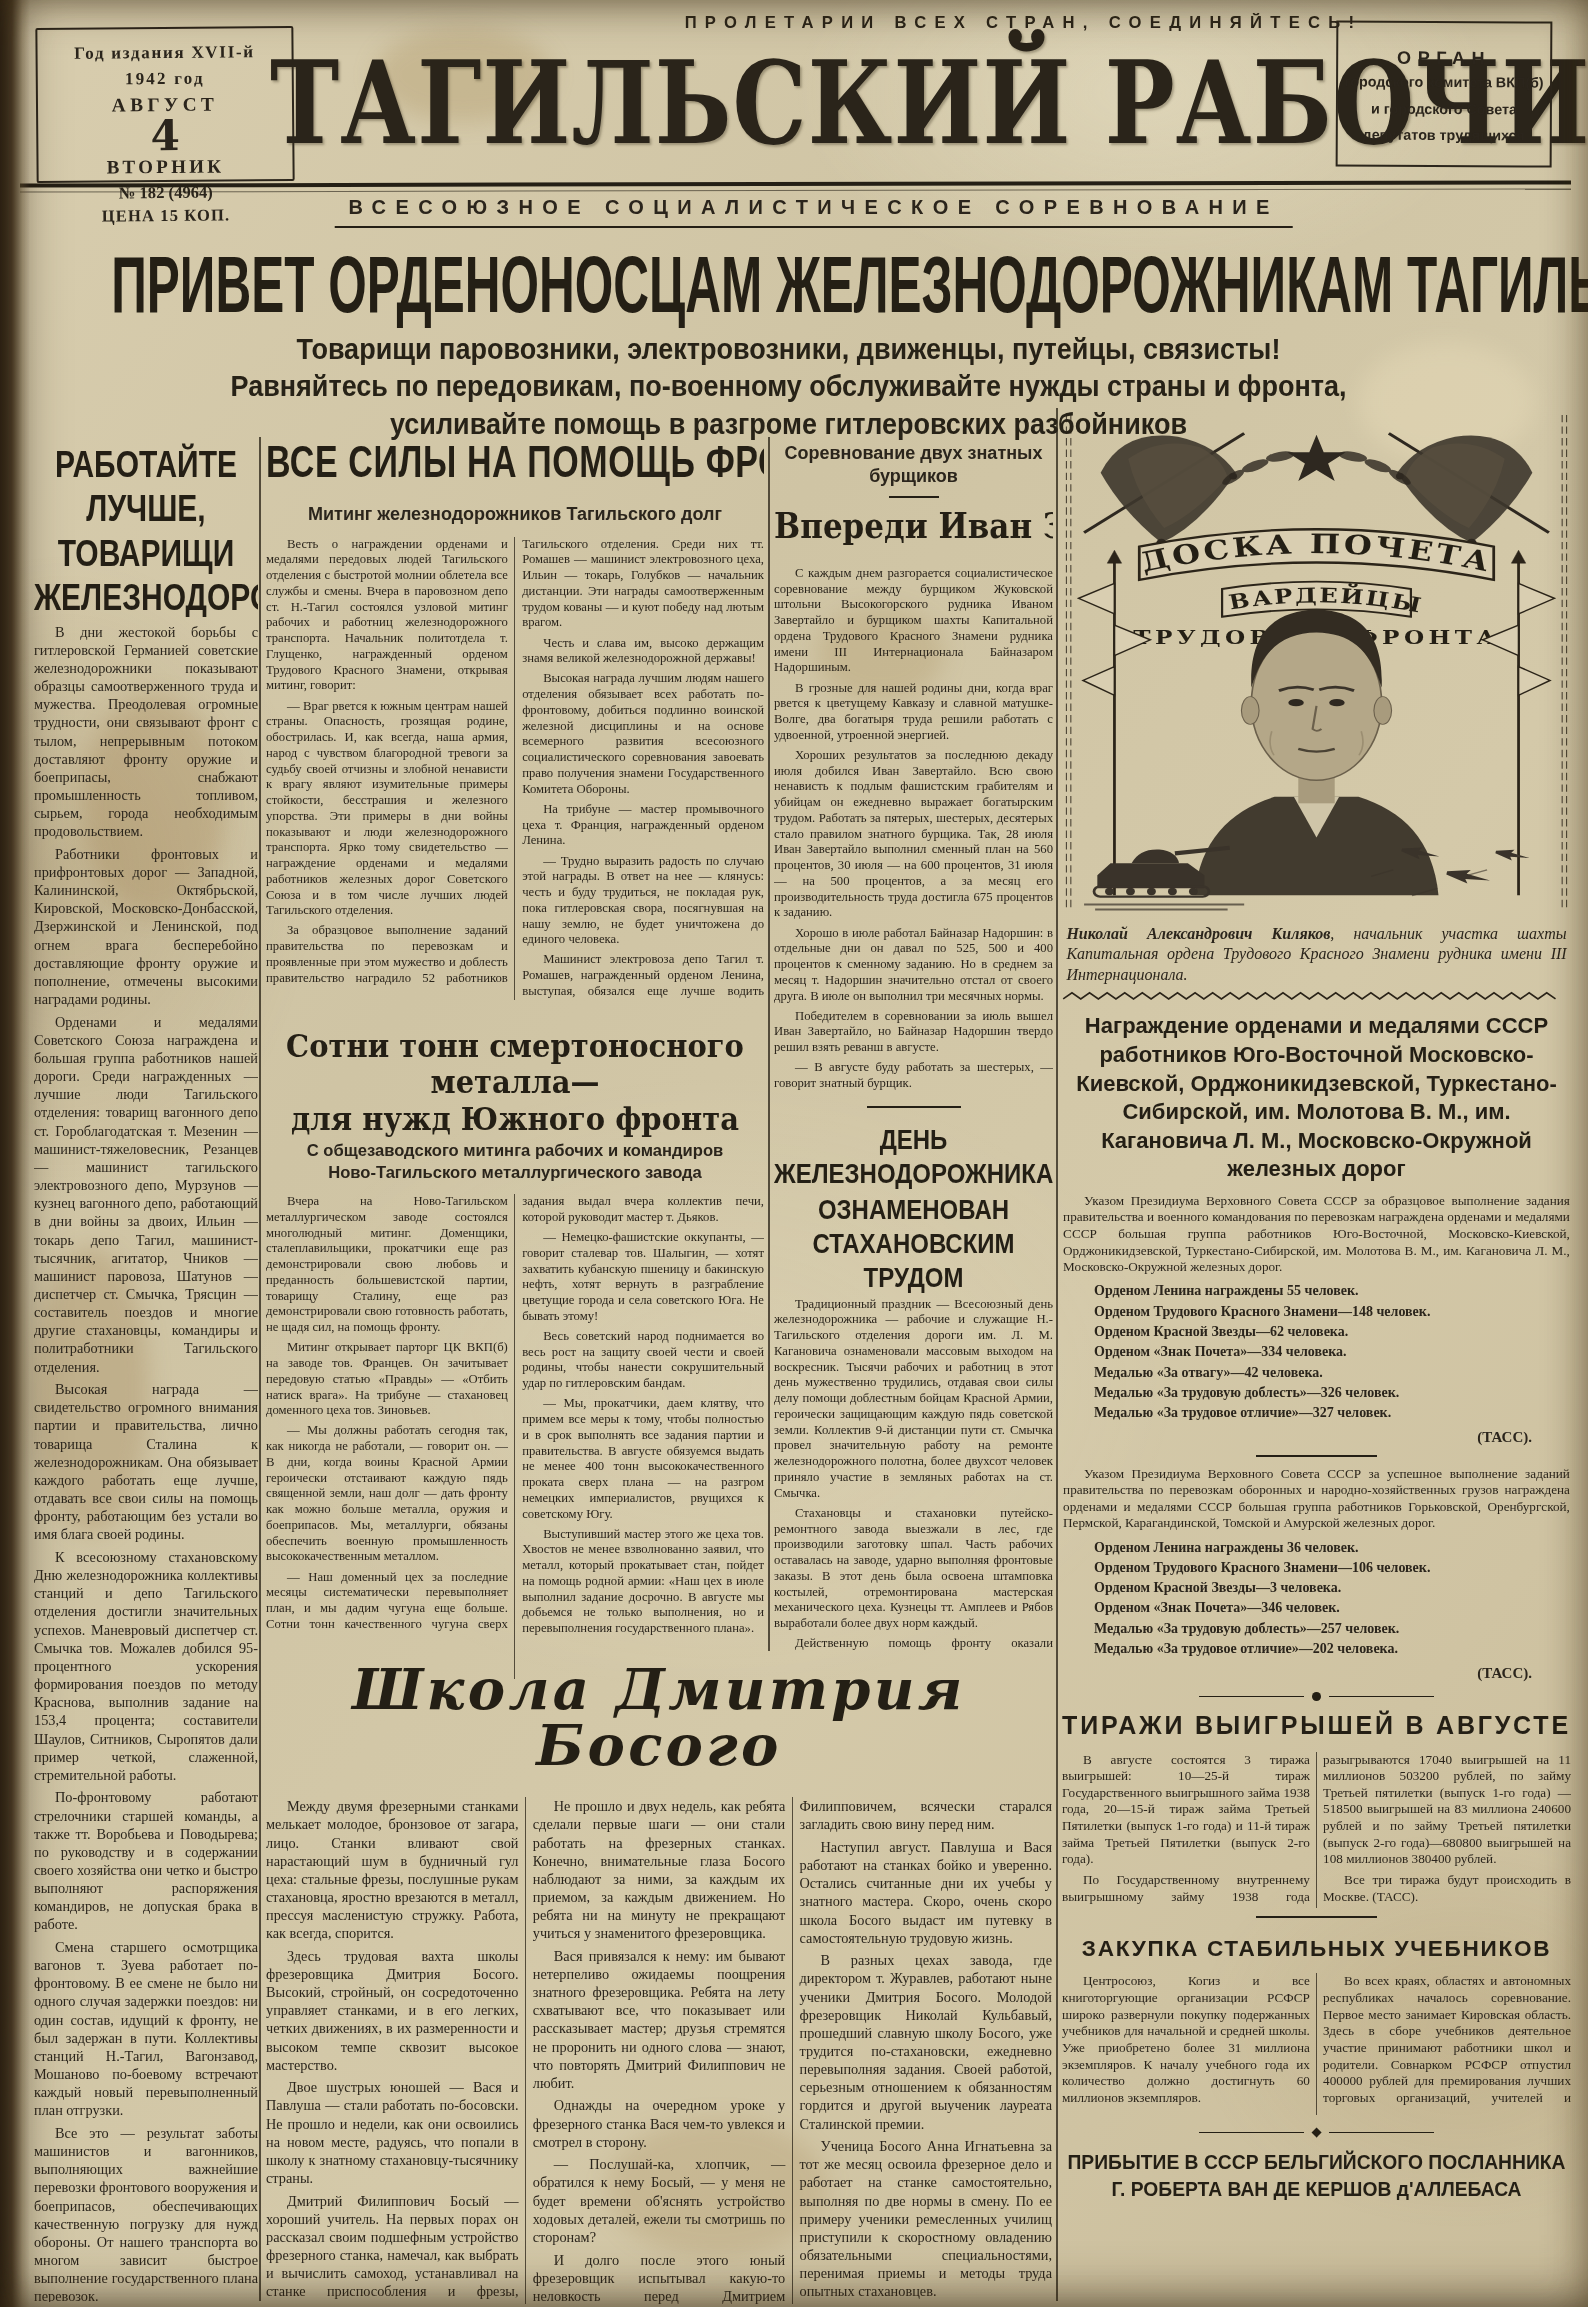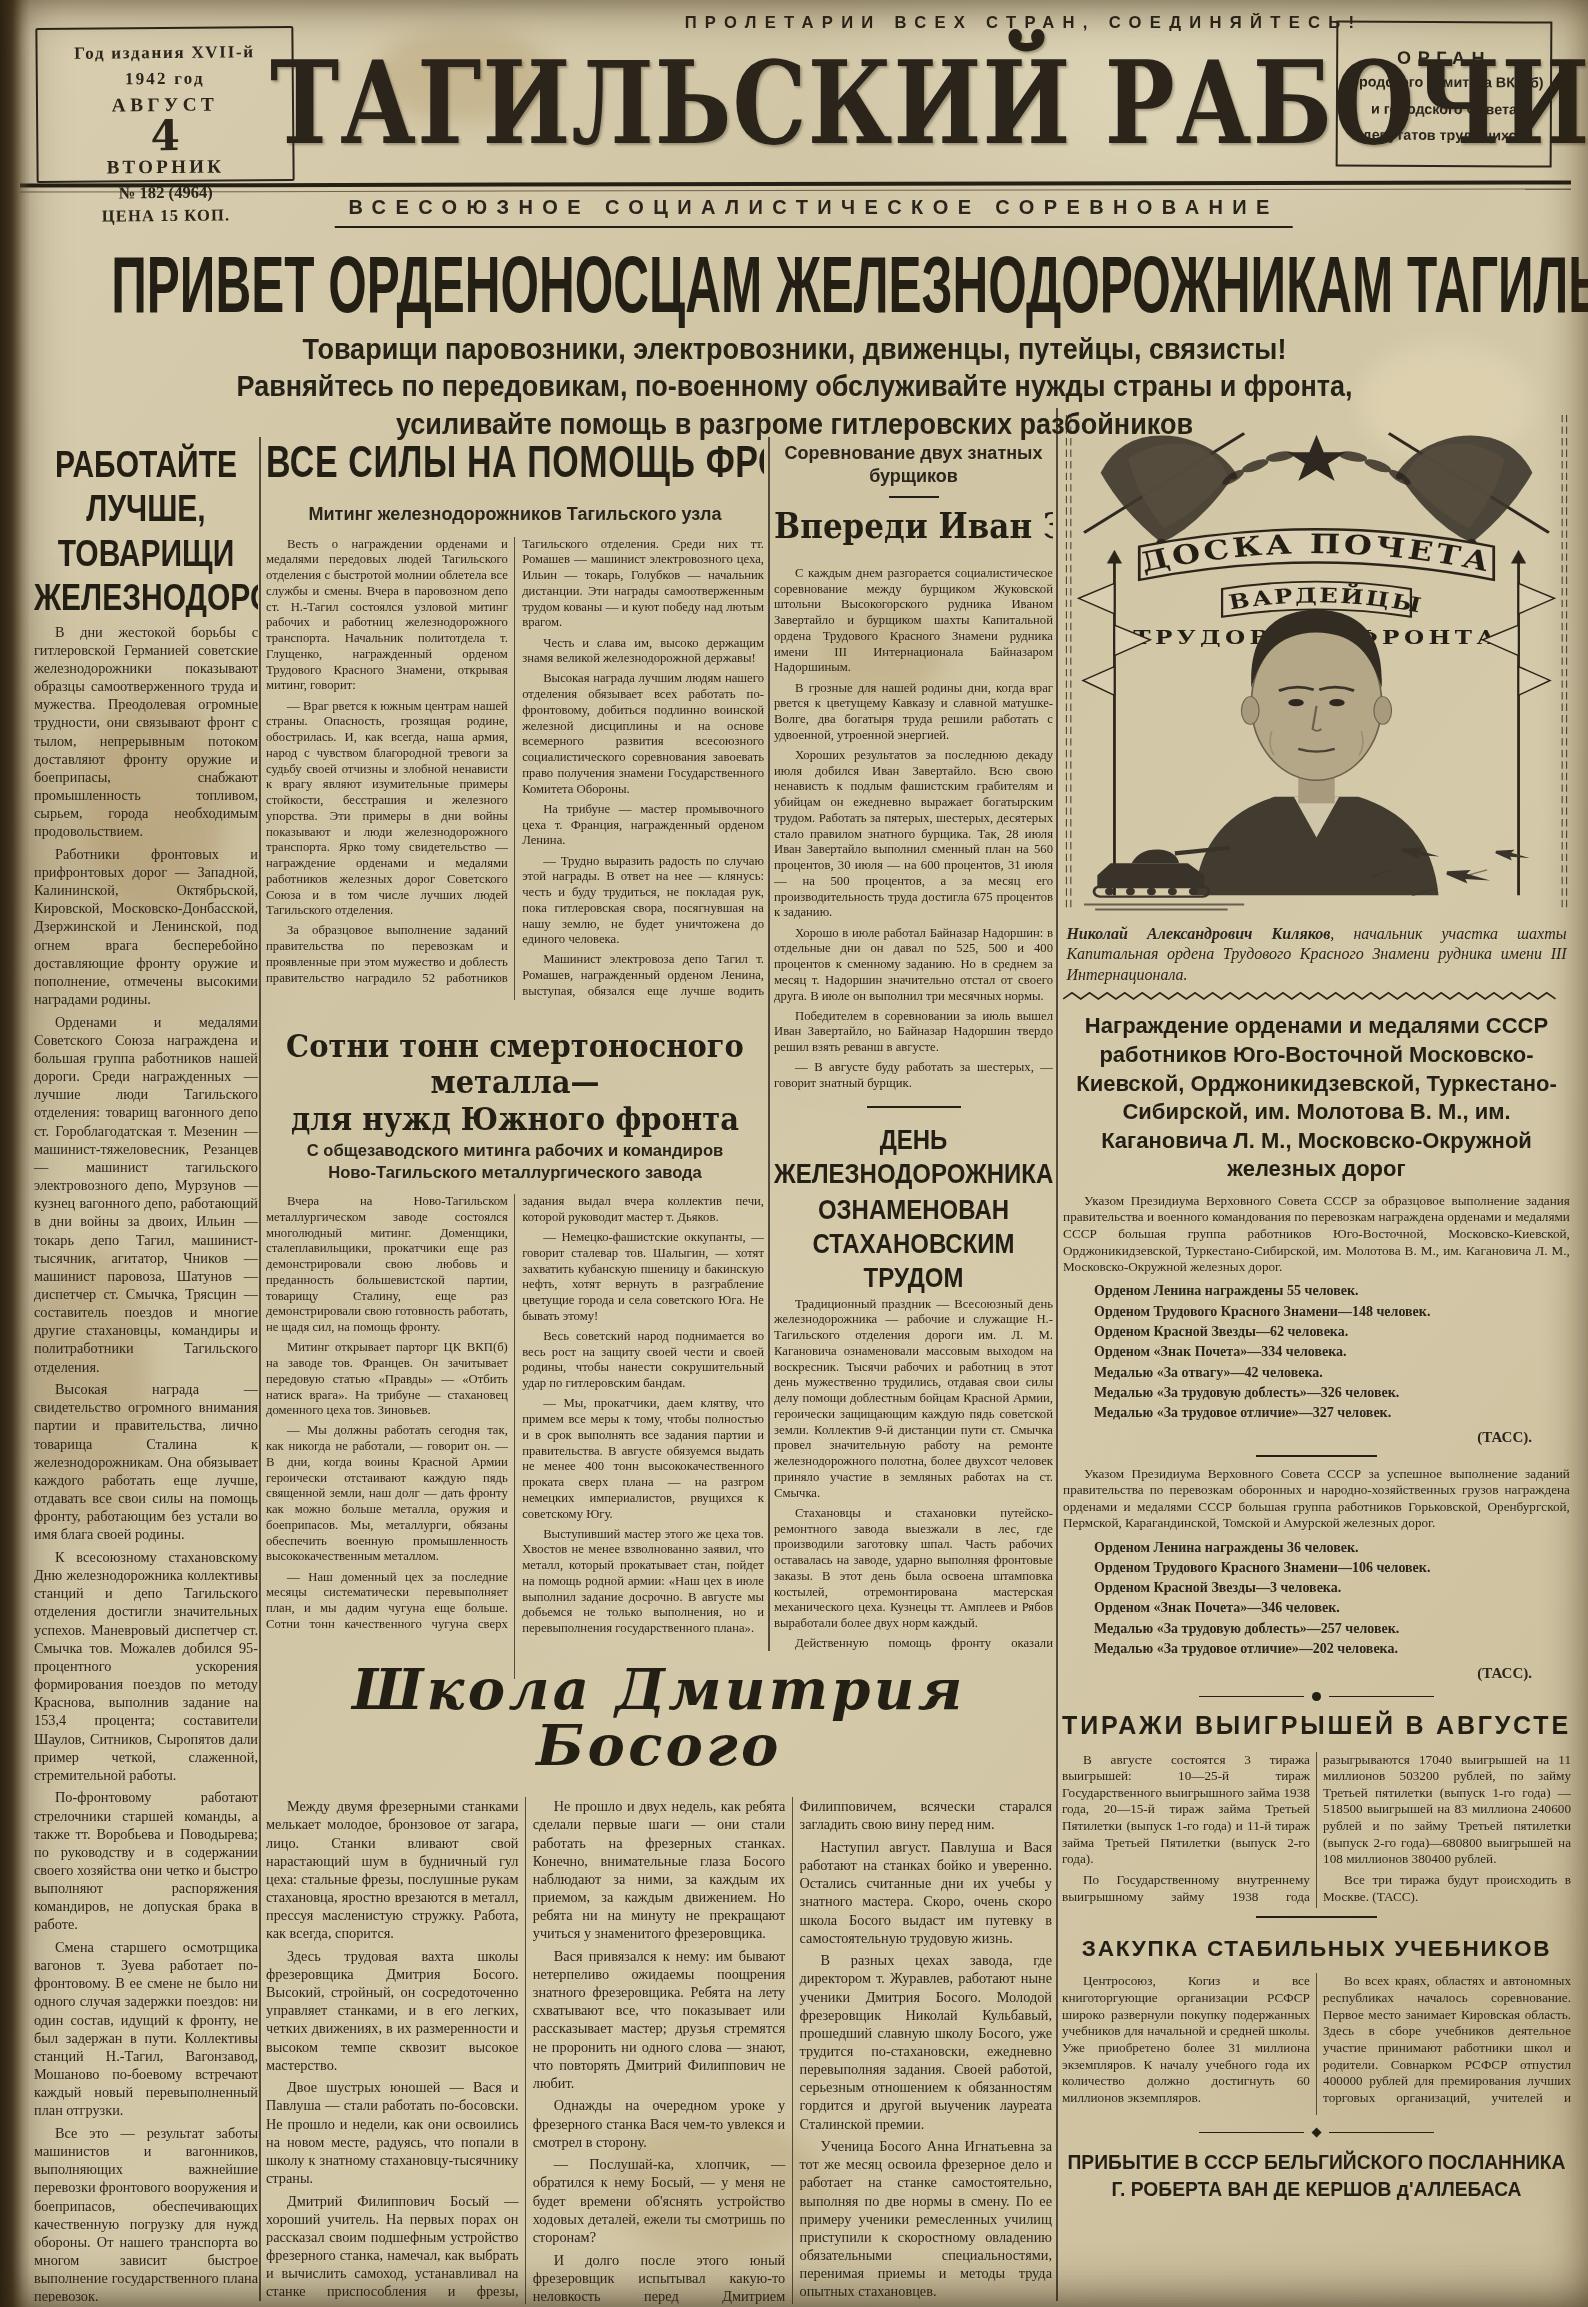--- a/index.html
+++ b/index.html
@@ -44,21 +44,21 @@
   .organ-box .o2{font:bold 14.3px/1.85 "Liberation Sans",sans-serif;}
   .mast-rule{position:absolute;left:20px;top:182px;width:1551px;border-top:4.4px solid #241f15;transform:rotate(-.12deg);z-index:5;}
   .mast-rule2{position:absolute;left:20px;top:190px;width:1551px;border-top:1.1px solid rgba(36,31,21,.6);transform:rotate(-.12deg);z-index:5;}
   
   .banner{position:absolute;left:50%;top:196px;transform:translateX(-48%);z-index:5;
     font:bold 20px "Liberation Sans",sans-serif;letter-spacing:9.4px;white-space:nowrap;
     padding:0 14.3px 6.6px;border-bottom:2.8px solid #241f15;}
   .lead-hl{position:absolute;left:0;top:238px;width:1589px;text-align:center;z-index:5;white-space:nowrap;}
   .lead-hl>span{display:inline-block;font:800 55px "Liberation Sans",sans-serif;letter-spacing:0px;
     transform:scale(.9,1.45);transform-origin:center top;color:#241f15;}
-  .lead-sub{position:absolute;left:99px;top:331px;width:1391px;text-align:center;z-index:5;
+  .lead-sub{position:absolute;left:93px;top:331px;width:1391px;text-align:center;z-index:5;
     font:bold 27px/1.38 "Liberation Sans",sans-serif;color:#272217;}
   .lead-sub>div{transform:scaleY(1.08);}
   
   .vrule{position:absolute;width:1.7px;background:rgba(40,33,22,.75);z-index:4;}
   .col{position:absolute;overflow:hidden;z-index:3;}
   .p{margin:0 0 4.4px;text-align:justify;text-indent:21px;}
   .c-body{font-size:12.7px;line-height:1.24;}
   
   #col1{left:34px;top:442px;width:224px;height:1860px;font-size:14.3px;line-height:1.27;}
   .h-left{font:700 30px/1.18 "Liberation Sans",sans-serif;text-align:center;transform:scaleY(1.25);
@@ -169,21 +169,21 @@
       <p class="p">Высокая награда — свидетельство огромного внимания партии и правительства, лично товарища Сталина к железнодорожникам. Она обязывает каждого работать еще лучше, отдавать все свои силы на помощь фронту, работающим без устали во имя блага своей родины.</p>
       <p class="p">К всесоюзному стахановскому Дню железнодорожника коллективы станций и депо Тагильского отделения достигли значительных успехов. Маневровый диспетчер ст. Смычка тов. Можалев добился 95-процентного ускорения формирования поездов по методу Краснова, выполнив задание на 153,4 процента; составители Шаулов, Ситников, Сыропятов дали пример четкой, слаженной, стремительной работы.</p>
       <p class="p">По-фронтовому работают стрелочники старшей команды, а также тт. Воробьева и Поводырева; по руководству и в содержании своего хозяйства они четко и быстро выполняют распоряжения командиров, не допуская брака в работе.</p>
       <p class="p">Смена старшего осмотрщика вагонов т. Зуева работает по-фронтовому. В ее смене не было ни одного случая задержки поездов: ни один состав, идущий к фронту, не был задержан в пути. Коллективы станций Н.-Тагил, Вагонзавод, Мошаново по-боевому встречают каждый новый перевыполненный план отгрузки.</p>
       <p class="p">Все это — результат заботы машинистов и вагонников, выполняющих важнейшие перевозки фронтового вооружения и боеприпасов, обеспечивающих качественную погрузку для нужд обороны. От нашего транспорта во многом зависит быстрое выполнение государственного плана перевозок.</p>
     </div>
 </div>
 
 <div class="col" id="col23a">
   <div class="h-vse">ВСЕ СИЛЫ НА ПОМОЩЬ ФРОНТУ</div>
-  <div class="sub-vse">Митинг железнодорожников Тагильского узла</div>
+  <div class="sub-vse">Митинг железнодорожников Тагильского долг</div>
   <div class="twocol c-body" id="vse-body">
 
   <p class="p">Весть о награждении орденами и медалями передовых людей Тагильского отделения с быстротой молнии облетела все службы и смены. Вчера в паровозном депо ст. Н.-Тагил состоялся узловой митинг рабочих и работниц железнодорожного транспорта. Начальник политотдела т. Глущенко, награжденный орденом Трудового Красного Знамени, открывая митинг, говорит:</p>
       <p class="p">— Враг рвется к южным центрам нашей страны. Опасность, грозящая родине, обострилась. И, как всегда, наша армия, народ с чувством благородной тревоги за судьбу своей отчизны и злобной ненависти к врагу являют изумительные примеры стойкости, бесстрашия и железного упорства. Эти примеры в дни войны показывают и люди железнодорожного транспорта. Ярко тому свидетельство — награждение орденами и медалями работников железных дорог Советского Союза и в том числе лучших людей Тагильского отделения.</p>
       <p class="p">За образцовое выполнение заданий правительства по перевозкам и проявленные при этом мужество и доблесть правительство наградило 52 работников Тагильского отделения. Среди них тт. Ромашев — машинист электровозного цеха, Ильин — токарь, Голубков — начальник дистанции. Эти награды самоотверженным трудом кованы — и куют победу над лютым врагом.</p>
       <p class="p">Честь и слава им, высоко держащим знамя великой железнодорожной державы!</p>
       <p class="p">Высокая награда лучшим людям нашего отделения обязывает всех работать по-фронтовому, добиться подлинно воинской железной дисциплины и на основе всемерного развития всесоюзного социалистического соревнования завоевать право получения знамени Государственного Комитета Обороны.</p>
       <p class="p">На трибуне — мастер промывочного цеха т. Франция, награжденный орденом Ленина.</p>
       <p class="p">— Трудно выразить радость по случаю этой награды. В ответ на нее — клянусь: честь и буду трудиться, не покладая рук, пока гитлеровская свора, посягнувшая на нашу землю, не будет уничтожена до единого человека.</p>
       <p class="p">Машинист электровоза депо Тагил т. Ромашев, награжденный орденом Ленина, выступая, обязался еще лучше водить тяжеловесные поезда, лучше ухаживать за своим локомотивом, передавать свой опыт молодым машинистам.</p>

